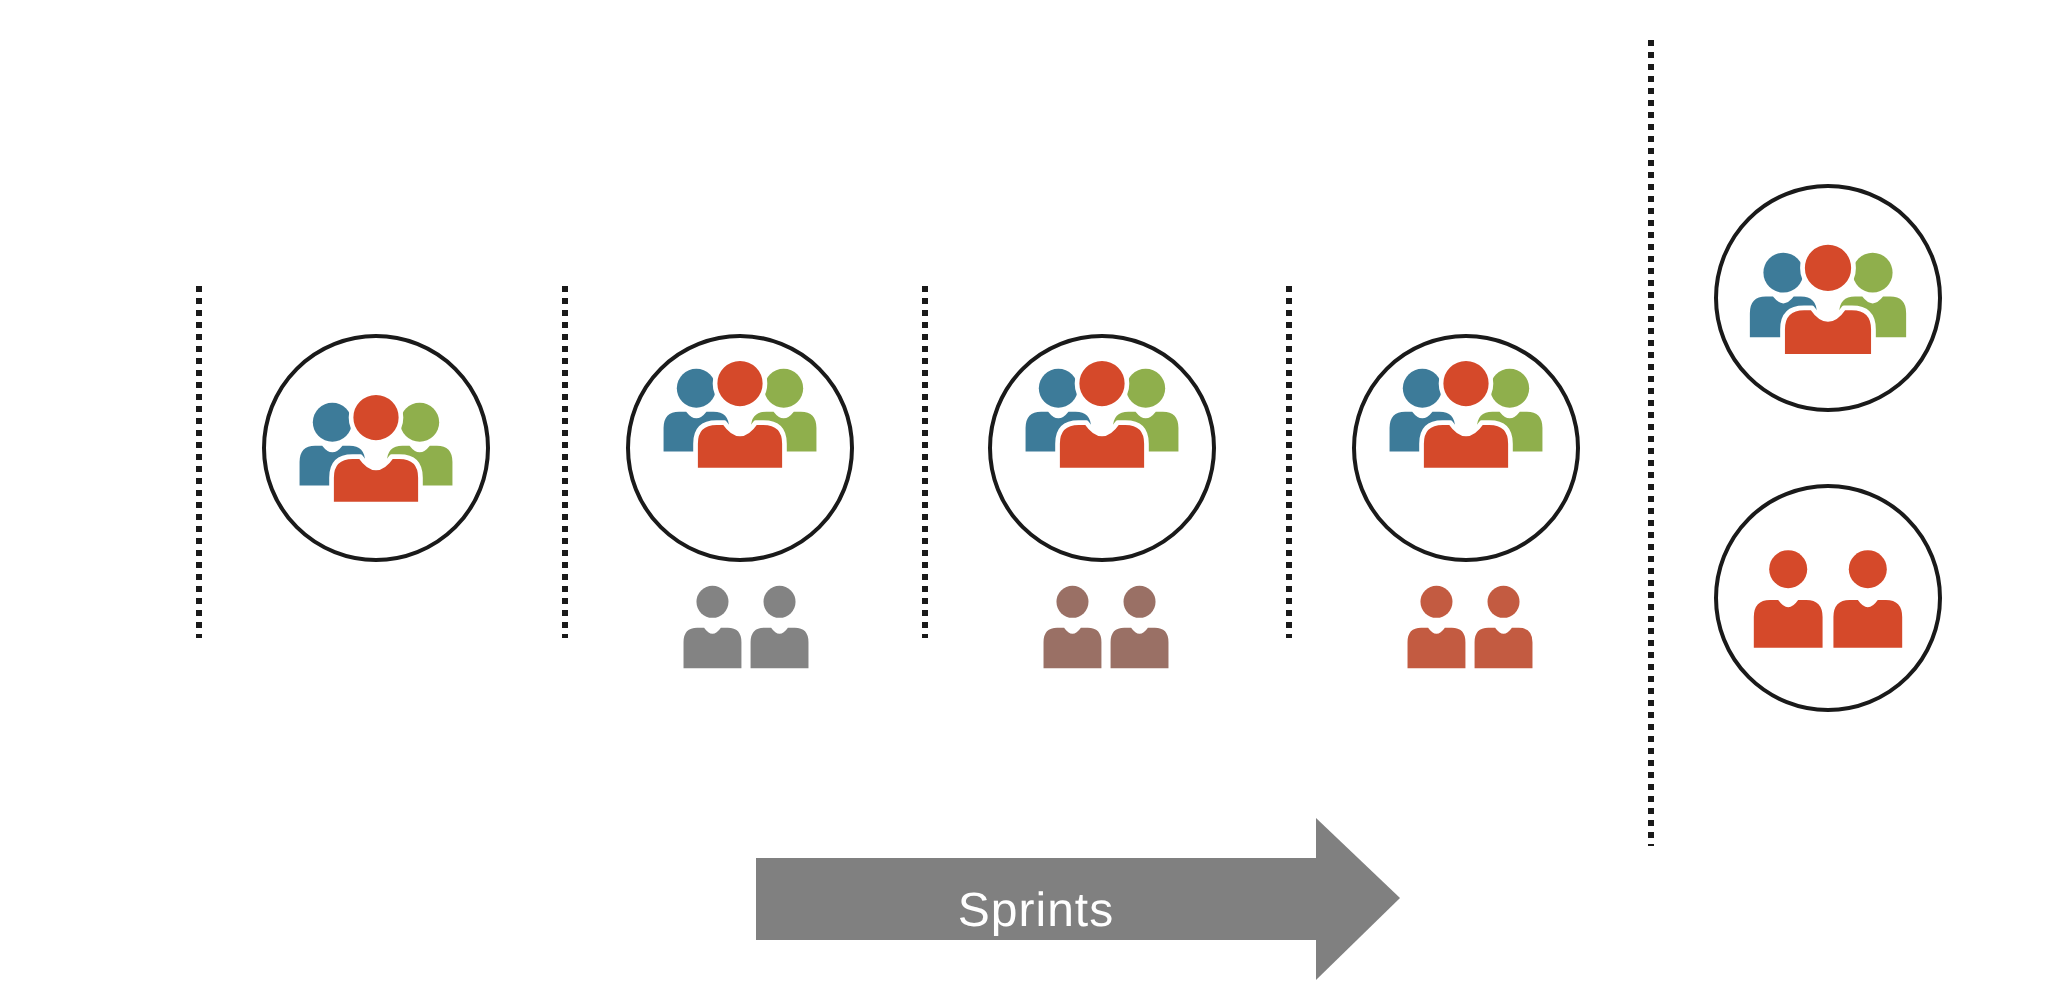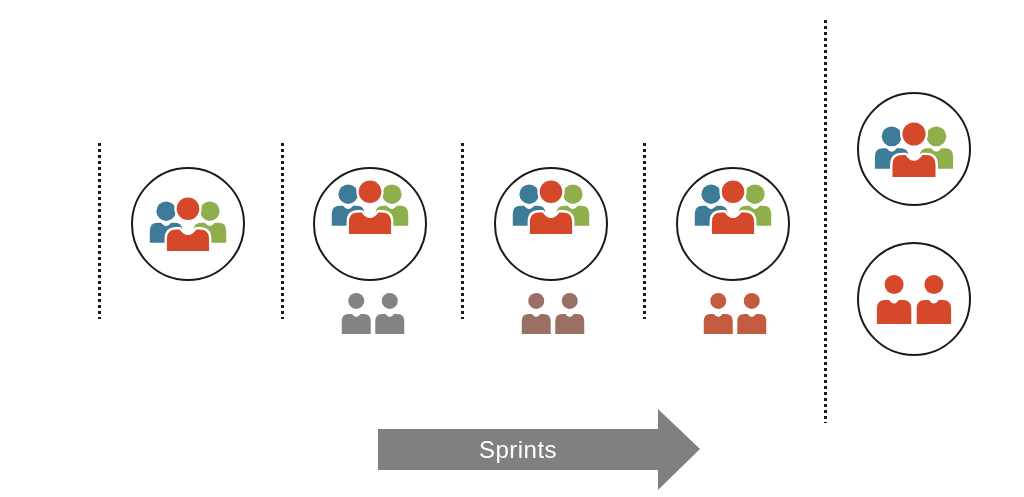--- a/index.html
+++ b/index.html
@@ -61,21 +61,21 @@
 
   
   .arrow-body {
     position: absolute;
     left: 378px;
     top: 429px;
     width: 280px;
     height: 41px;
     background: var(--arrow-gray, #808080);
     display: flex;
-    align-items: center;
+    align-items: flex-end;
     justify-content: center;
   }
   .arrow-label {
     color: #fff;
     font-size: 24px;
     letter-spacing: 0.5px;
   }
   .arrow-head {
     position: absolute;
     left: 658px;

